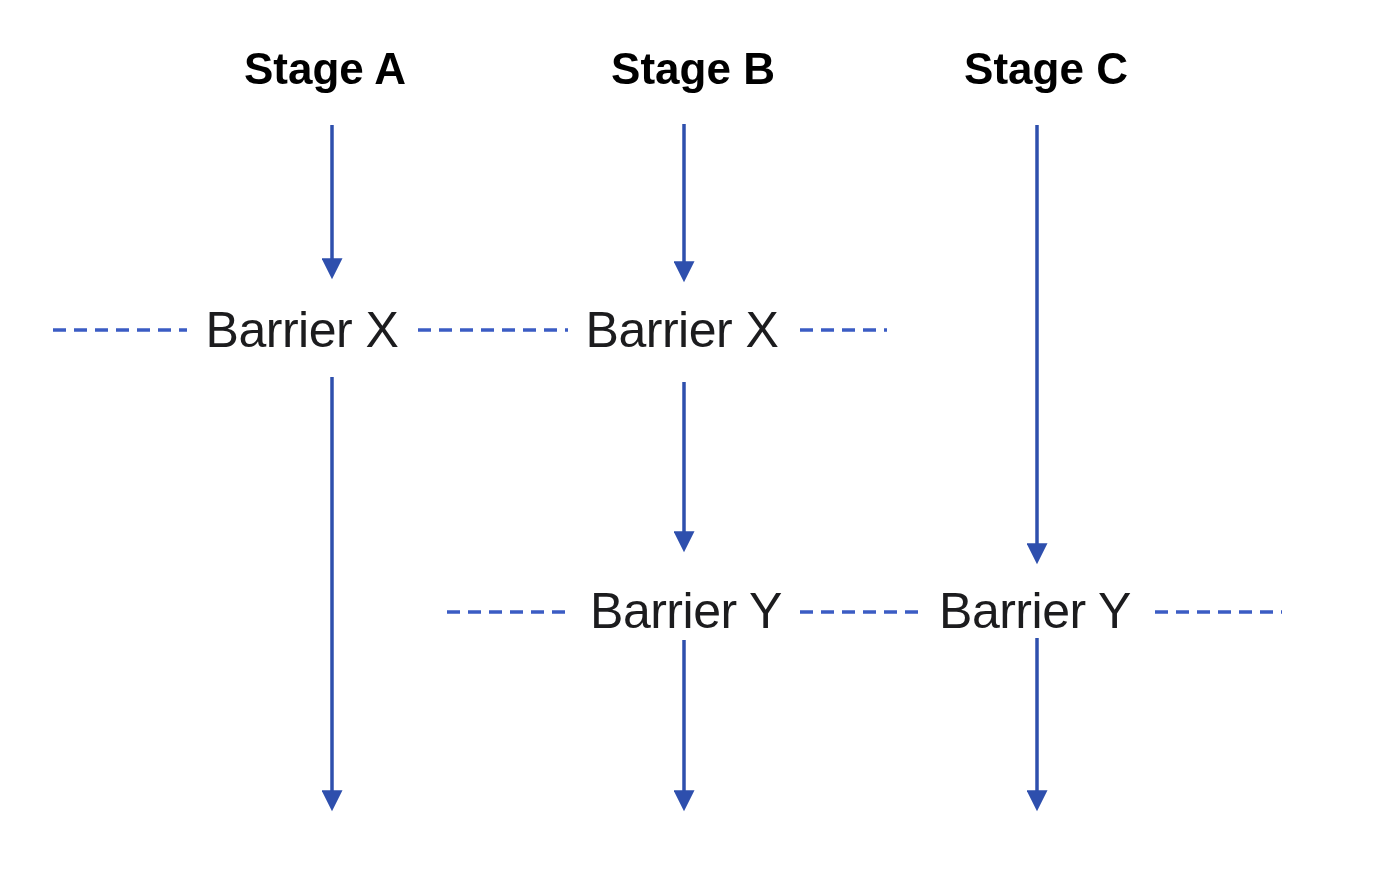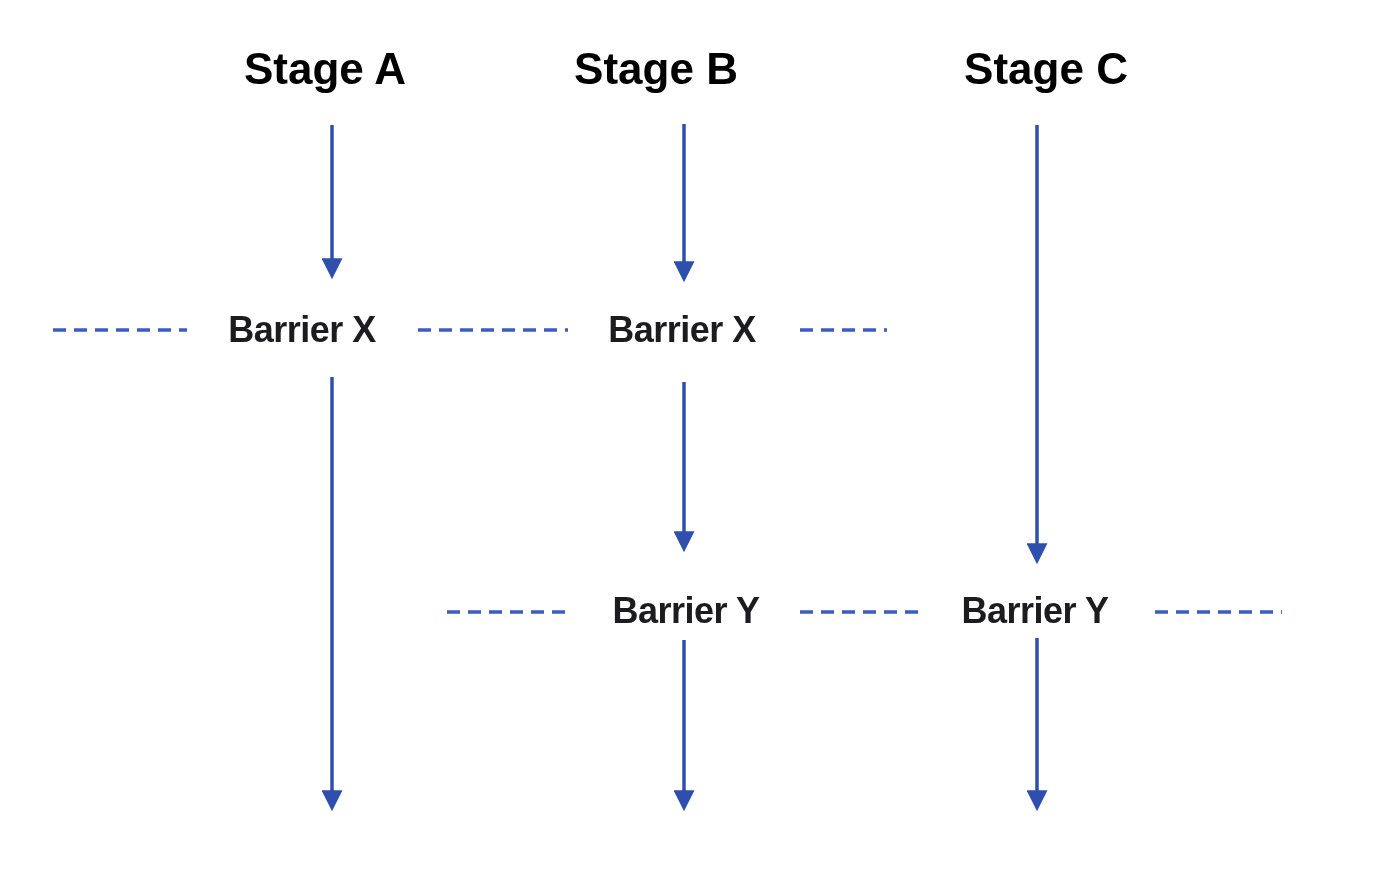--- a/index.html
+++ b/index.html
@@ -46,22 +46,22 @@
     transform:translateX(-50%);
     font-size:44px;
     font-weight:700;
     color:var(--heading-text,#000);
     white-space:nowrap;
     line-height:1.15;
   }
   .barrier-label{
     position:absolute;
     transform:translate(-50%,-50%);
-    font-size:36px;
-    font-weight:700;
+    font-size:50px;
+    font-weight:400;
     color:var(--barrier-text,#1C1C1E);
     white-space:nowrap;
     letter-spacing:-0.5px;
   }
 </style>
 </head>
 <body>
 
 <div class="canvas">
 
@@ -95,21 +95,21 @@
     </g>
 
     <g>
       <line class="dash-line" x1="447" y1="612" x2="572" y2="612"></line>
       <line class="dash-line" x1="800" y1="612" x2="920" y2="612"></line>
       <line class="dash-line" x1="1155" y1="612" x2="1282" y2="612"></line>
     </g>
   </svg>
 
   <div class="stage-heading" style="left:325px">Stage A</div>
-  <div class="stage-heading" style="left:656px">Stage B</div>
+  <div class="stage-heading" style="left:693px">Stage B</div>
   <div class="stage-heading" style="left:1046px">Stage C</div>
 
   <div class="barrier-label" style="left:302px;top:330px">Barrier X</div>
   <div class="barrier-label" style="left:682px;top:330px">Barrier X</div>
 
   <div class="barrier-label" style="left:686px;top:611px">Barrier Y</div>
   <div class="barrier-label" style="left:1035px;top:611px">Barrier Y</div>
 
 </div>
 

